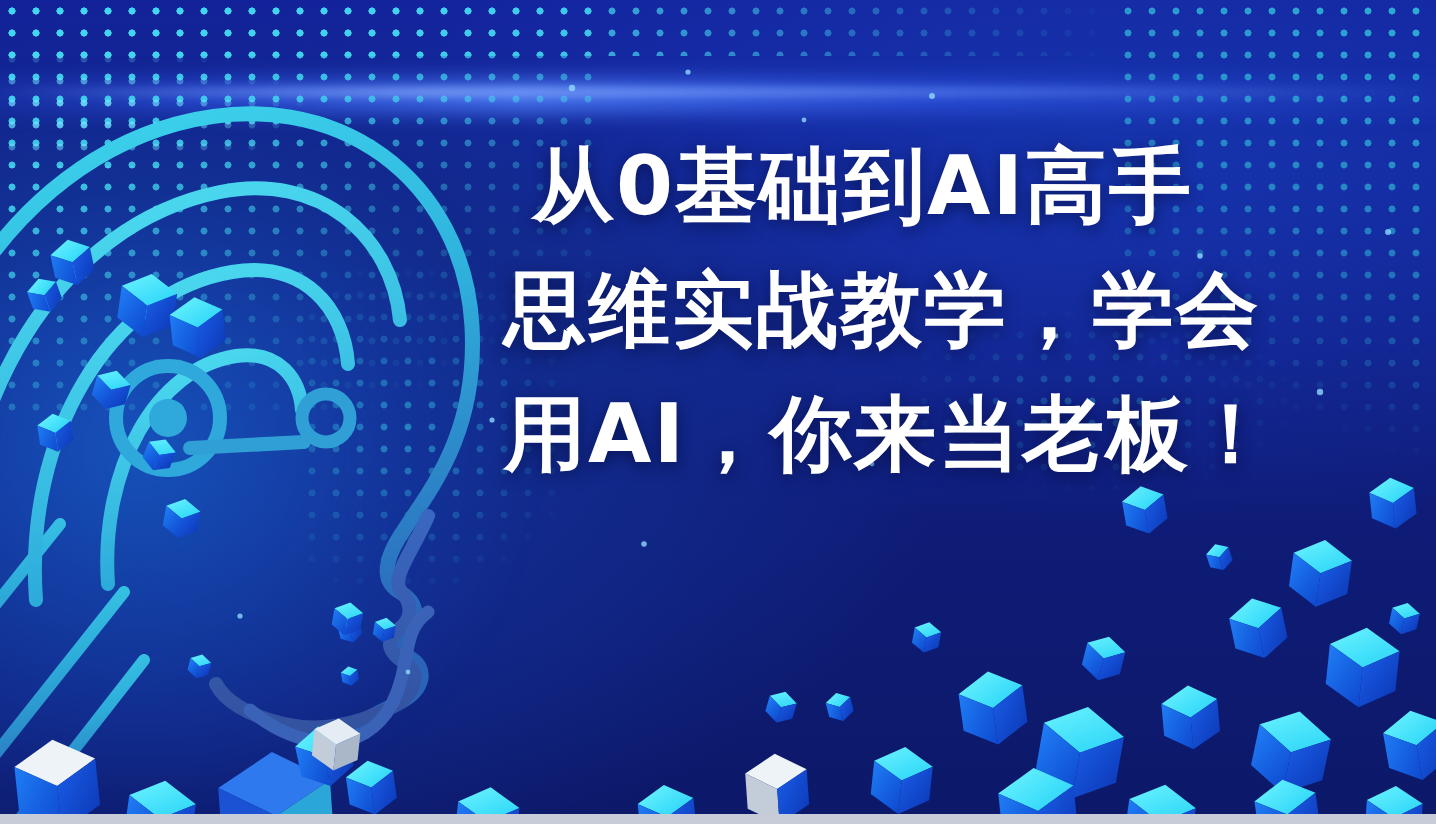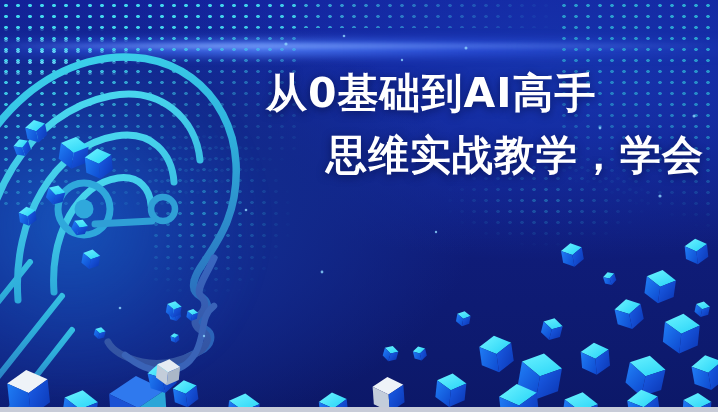--- a/index.html
+++ b/index.html
@@ -118,21 +118,21 @@
     font-size: 41px;
     font-weight: bold;
     line-height: 62px;
     letter-spacing: 1px;
     text-shadow: 0 2px 8px rgba(4,10,60,.65);
     z-index: 6;
   }
   .title .ln { display: block; white-space: nowrap; }
   .ln-1 { padding-left: 14px; }
   .ln-2 { padding-left: 0px; }
-  .ln-3 { padding-left: 0px; text-align: right; }
+  .ln-3 { padding-left: 0px; }
   .ln-4 { padding-left: 0px; }
 
   .bottom-strip {
     position: absolute;
     left: 0; bottom: 0;
     width: 100%; height: 5px;
     background: #c8ccd8;
     z-index: 9;
   }
 </style>
@@ -478,16 +478,17 @@
         <circle cx="120" cy="308" r="1.3"></circle>
         <circle cx="204" cy="336" r="1.2"></circle>
       </g>
 
     </g>
   </svg>
 
   <div class="title">
     <span class="ln ln-1">从0基础到AI高手</span>
     <span class="ln ln-3">思维实战教学，学会</span>
+    <span class="ln ln-4">用AI，你来当老板！</span>
   </div>
 
   <div class="bottom-strip"></div>
 </div>
 
 </body></html>

